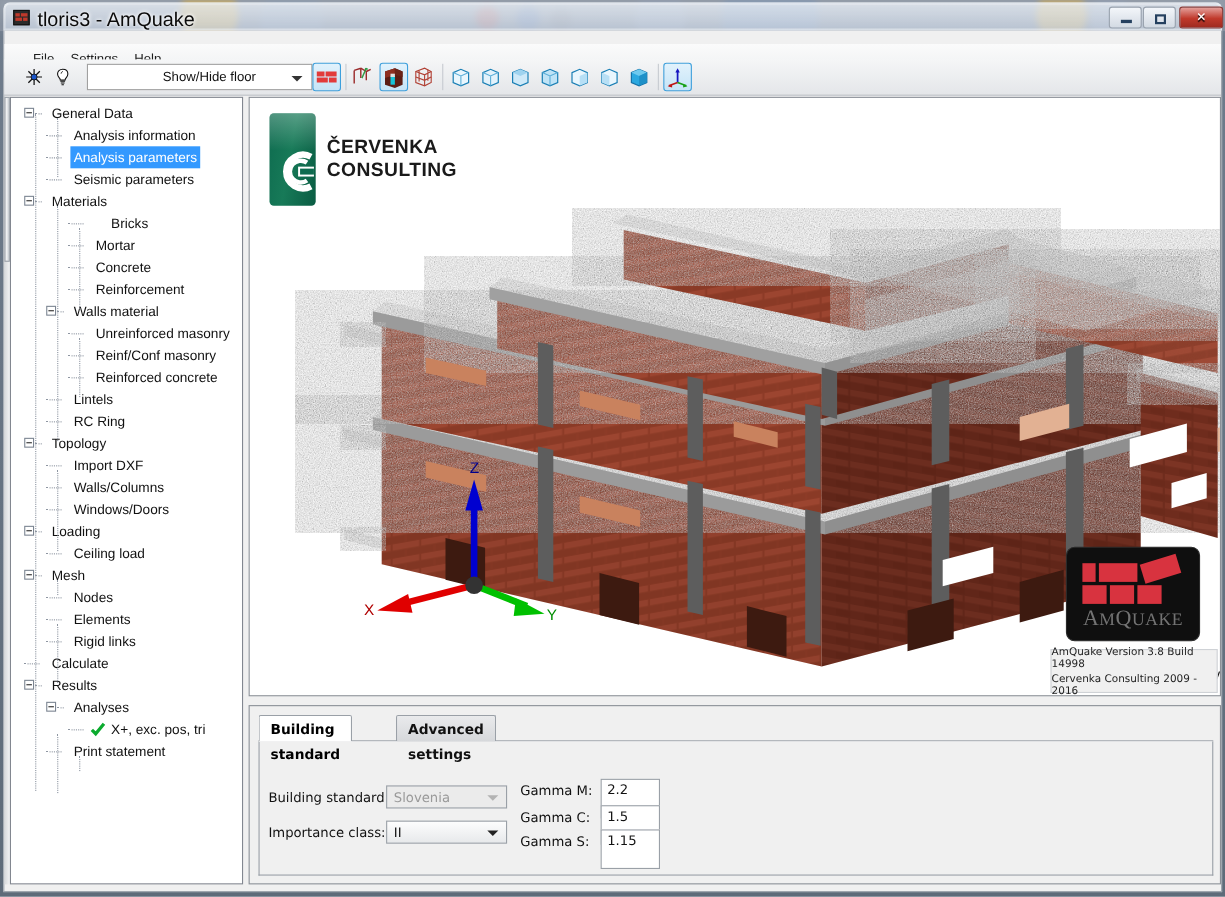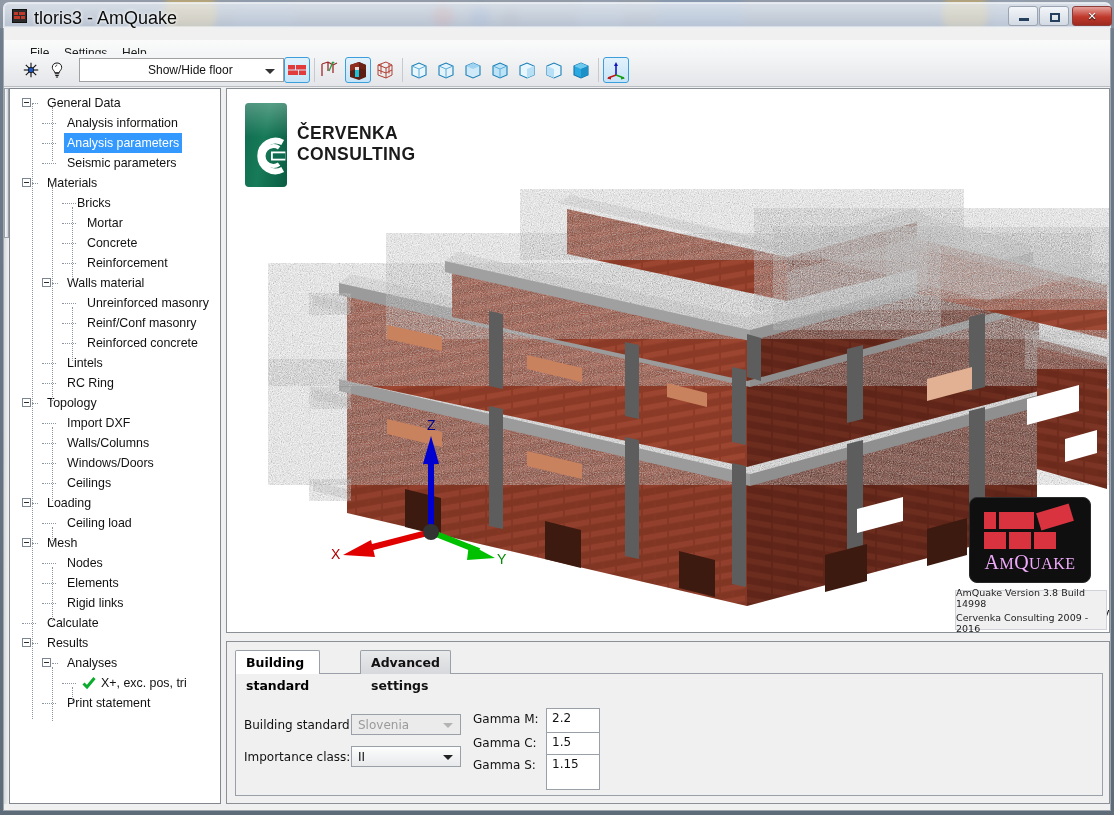--- a/index.html
+++ b/index.html
@@ -121,21 +121,21 @@
      color:#1a1a1a;line-height:21px;letter-spacing:.4px;}
 
   #axis{position:absolute;left:100px;top:325px;width:180px;height:155px;}
   #company{position:absolute;left:0;top:516px;width:100%;text-align:right;
      font-size:12.5px;color:#111;font-family:"DejaVu Sans",sans-serif;margin-left:31px;}
 
   #amq-logo{position:absolute;right:18px;top:408px;width:120px;height:84px;
      background:#0f0f0f;border-radius:8px;border:1px solid #2a2a2a;}
   #amq-logo .brick{position:absolute;background:#d8333f;}
   #amq-word{position:absolute;left:0;right:0;bottom:8px;text-align:center;
-     color:#f0abfc;font-size:16px;letter-spacing:.5px;font-family:"Liberation Serif",serif;}
+     color:#737373;font-size:16px;letter-spacing:.5px;font-family:"Liberation Serif",serif;}
   #amq-word b{font-size:20px;font-weight:normal;}
   #ver-box{position:absolute;right:2px;bottom:2px;width:152px;height:40px;
      background:#f0f0f0;border:1px solid #cfd2d6;box-sizing:border-box;
      font-family:"DejaVu Sans",sans-serif;font-size:9.5px;color:#222;
      display:flex;flex-direction:column;align-items:center;justify-content:center;gap:3px;}
 
   
   #bottom{position:absolute;left:222px;top:613px;width:884px;height:163px;
      background:#f0f0f0;border:1px solid #8b9097;box-sizing:border-box;}
   .tabstrip{position:absolute;left:8px;top:8px;height:24px;}
@@ -344,21 +344,21 @@
             <span class="dash" style="left: 32px; width: 14px;"></span>
             <span class="tlabel" style="left: 54px;">Seismic parameters</span>
           </div>
           <div class="tnode">
             <span class="exp" style="left: 12px;"></span>
             <span class="dash" style="left: 22px; width: 6px;"></span>
             <span class="tlabel" style="left: 34px;">Materials</span>
           </div>
           <div class="tnode">
             <span class="dash" style="left: 52px; width: 14px;"></span>
-            <span class="tlabel" style="left: 64px; text-align: center;">Bricks</span>
+            <span class="tlabel" style="left: 88px; text-align: center;">Bricks</span>
           </div>
           <div class="tnode">
             <span class="dash" style="left: 52px; width: 14px;"></span>
             <span class="tlabel" style="left: 74px;">Mortar</span>
           </div>
           <div class="tnode">
             <span class="dash" style="left: 52px; width: 14px;"></span>
             <span class="tlabel" style="left: 74px;">Concrete</span>
           </div>
           <div class="tnode">
@@ -399,24 +399,20 @@
             <span class="dash" style="left: 32px; width: 14px;"></span>
             <span class="tlabel" style="left: 54px;">Import DXF</span>
           </div>
           <div class="tnode">
             <span class="dash" style="left: 32px; width: 14px;"></span>
             <span class="tlabel" style="left: 54px;">Walls/Columns</span>
           </div>
           <div class="tnode">
             <span class="dash" style="left: 32px; width: 14px;"></span>
             <span class="tlabel" style="left: 54px;">Windows/Doors</span>
-          </div>
-          <div class="tnode">
-            <span class="dash" style="left: 32px; width: 14px;"></span>
-            <span class="tlabel" style="left: 54px;">Ceilings</span>
           </div>
           <div class="tnode">
             <span class="exp" style="left: 12px;"></span>
             <span class="dash" style="left: 22px; width: 6px;"></span>
             <span class="tlabel" style="left: 34px;">Loading</span>
           </div>
           <div class="tnode">
             <span class="dash" style="left: 32px; width: 14px;"></span>
             <span class="tlabel" style="left: 54px;">Ceiling load</span>
           </div>

